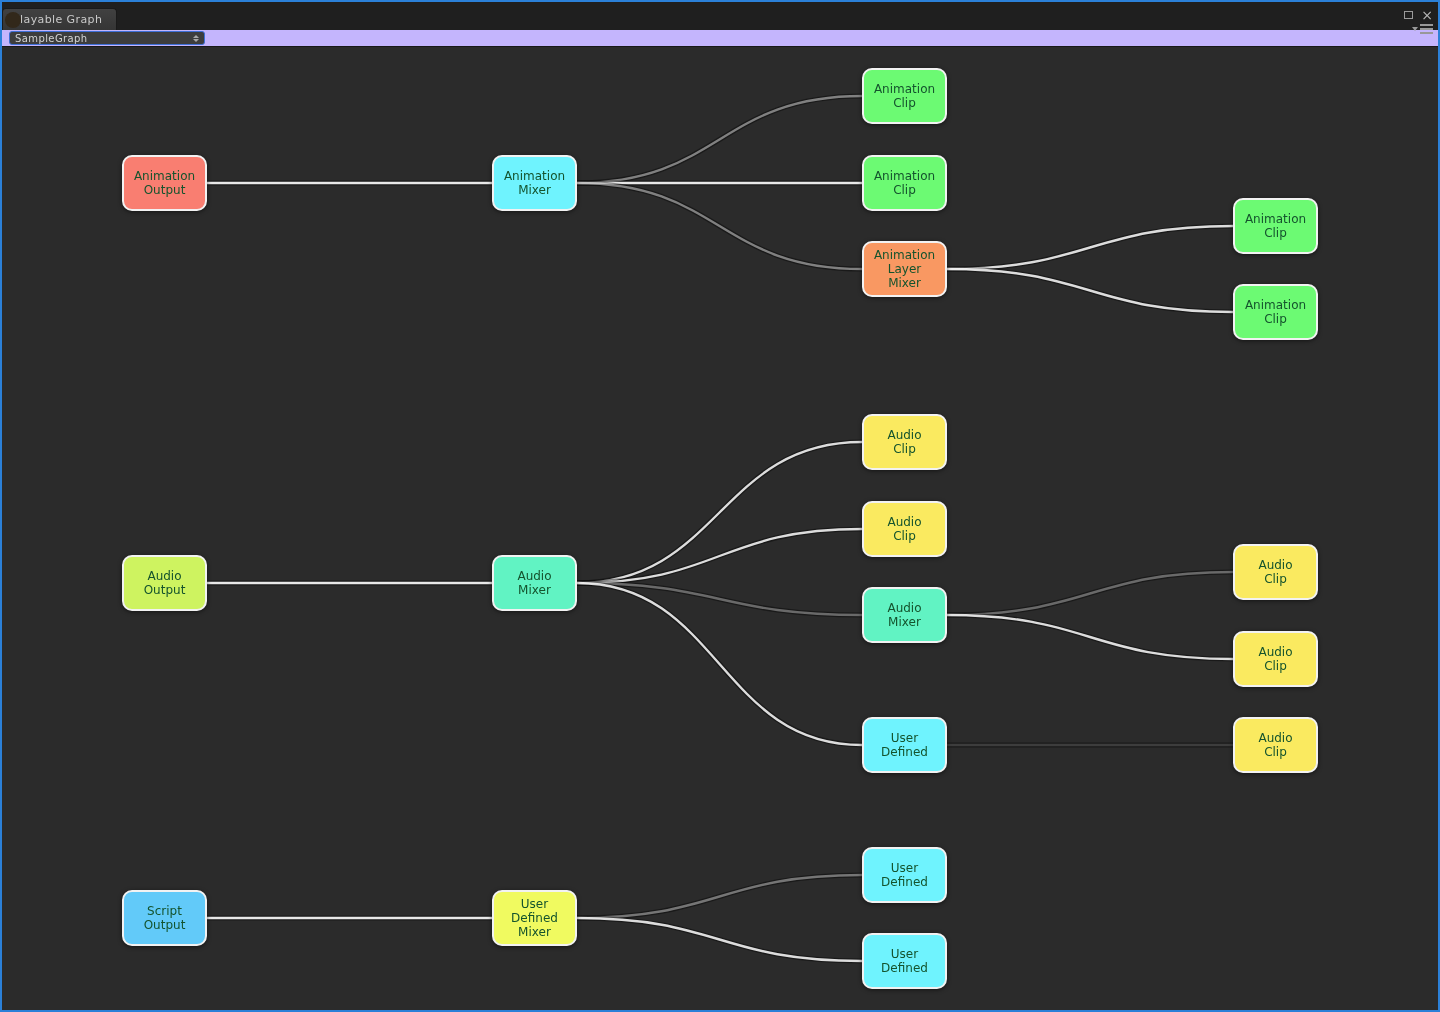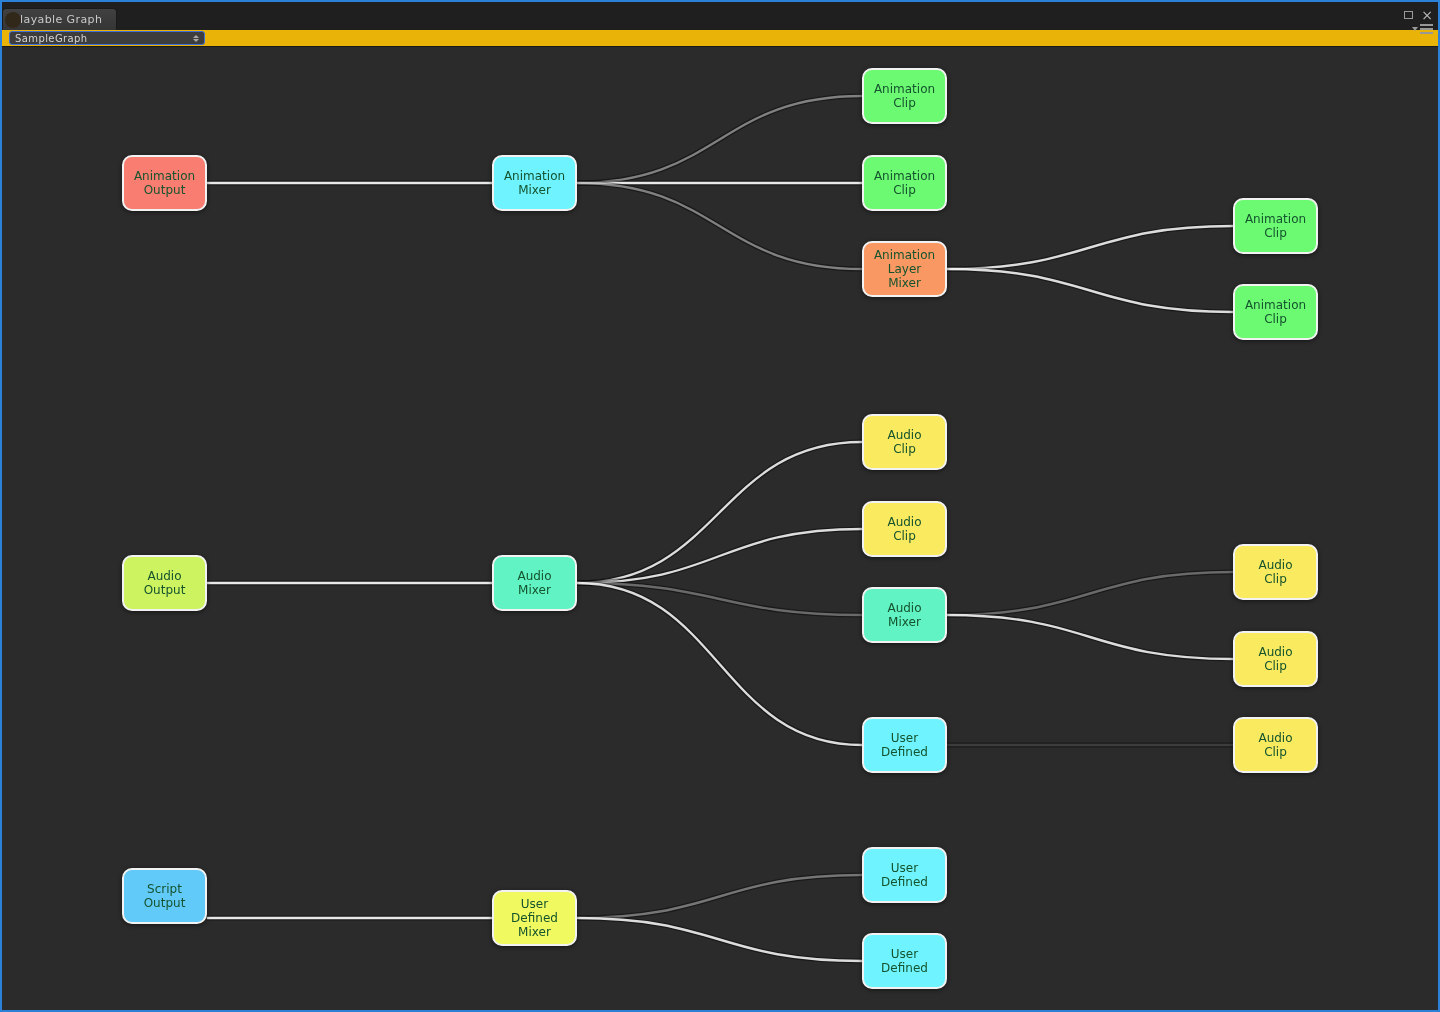--- a/index.html
+++ b/index.html
@@ -23,21 +23,21 @@
   .sq-icon { width:9px; height:8px; border:1px solid #9a9a9a; }
   .close-icon { color:#b6b6b6; font-size:14px; line-height:10px; height:12px;
                 display:flex; align-items:center; }
   .menu-icon { display:flex; align-items:center; gap:2px; }
   .tri-down { width:0; height:0; border-left:3px solid transparent;
               border-right:3px solid transparent; border-top:4px solid #989898; }
   .burger { display:flex; flex-direction:column; gap:2px; }
   .burger i { display:block; width:13px; height:2px; background:#989898; }
 
   
-  .toolbar { height:17px; background:#eab308; border-bottom:1px solid #191919;
+  .toolbar { height:17px; background:#c4b5fd; border-bottom:1px solid #191919;
              display:flex; align-items:center; padding-left:7px; }
   .dropdown { width:196px; height:14px; background:#3d3d3d;
               border:1px solid #3e6fd6; border-radius:3px;
               display:flex; align-items:center; justify-content:space-between;
               padding:0 5px; color:#d4d4d4; font-size:10px; letter-spacing:.4px; }
   .dd-arrows { display:flex; flex-direction:column; align-items:center; gap:1px; }
   .dd-arrows .up { width:0; height:0; border-left:3px solid transparent;
                    border-right:3px solid transparent; border-bottom:3px solid #a8a8a8; }
   .dd-arrows .down { width:0; height:0; border-left:3px solid transparent;
                      border-right:3px solid transparent; border-top:3px solid #a8a8a8; }
@@ -184,21 +184,21 @@
 Clip</div>
       </div>
       <div class="node" style="left: 1231px; top: 584px; width: 85px; height: 56px; background: rgb(250, 234, 96);">
         <div class="node-label">Audio
 Clip</div>
       </div>
       <div class="node" style="left: 1231px; top: 670px; width: 85px; height: 56px; background: rgb(250, 234, 96);">
         <div class="node-label">Audio
 Clip</div>
       </div>
-      <div class="node" style="left: 120px; top: 821px; width: 85px; height: 56px; background: rgb(98, 202, 249);">
+      <div class="node" style="left: 120px; top: 843px; width: 85px; height: 56px; background: rgb(98, 202, 249);">
         <div class="node-label">Script
 Output</div>
       </div>
       <div class="node" style="left: 490px; top: 843px; width: 85px; height: 56px; background: rgb(240, 250, 96);">
         <div class="node-label">User
 Defined
 Mixer</div>
       </div>
       <div class="node" style="left: 860px; top: 800px; width: 85px; height: 56px; background: rgb(111, 243, 254);">
         <div class="node-label">User

